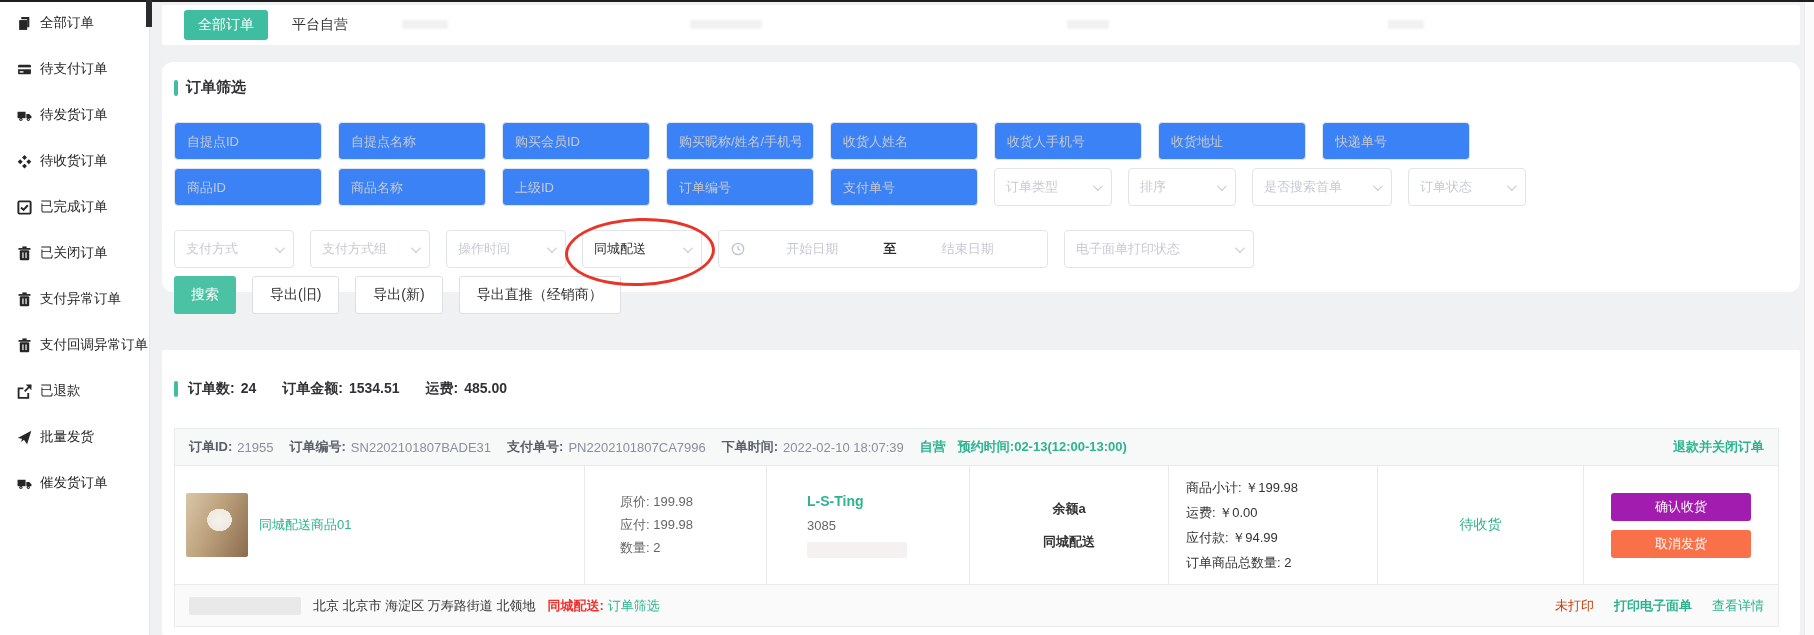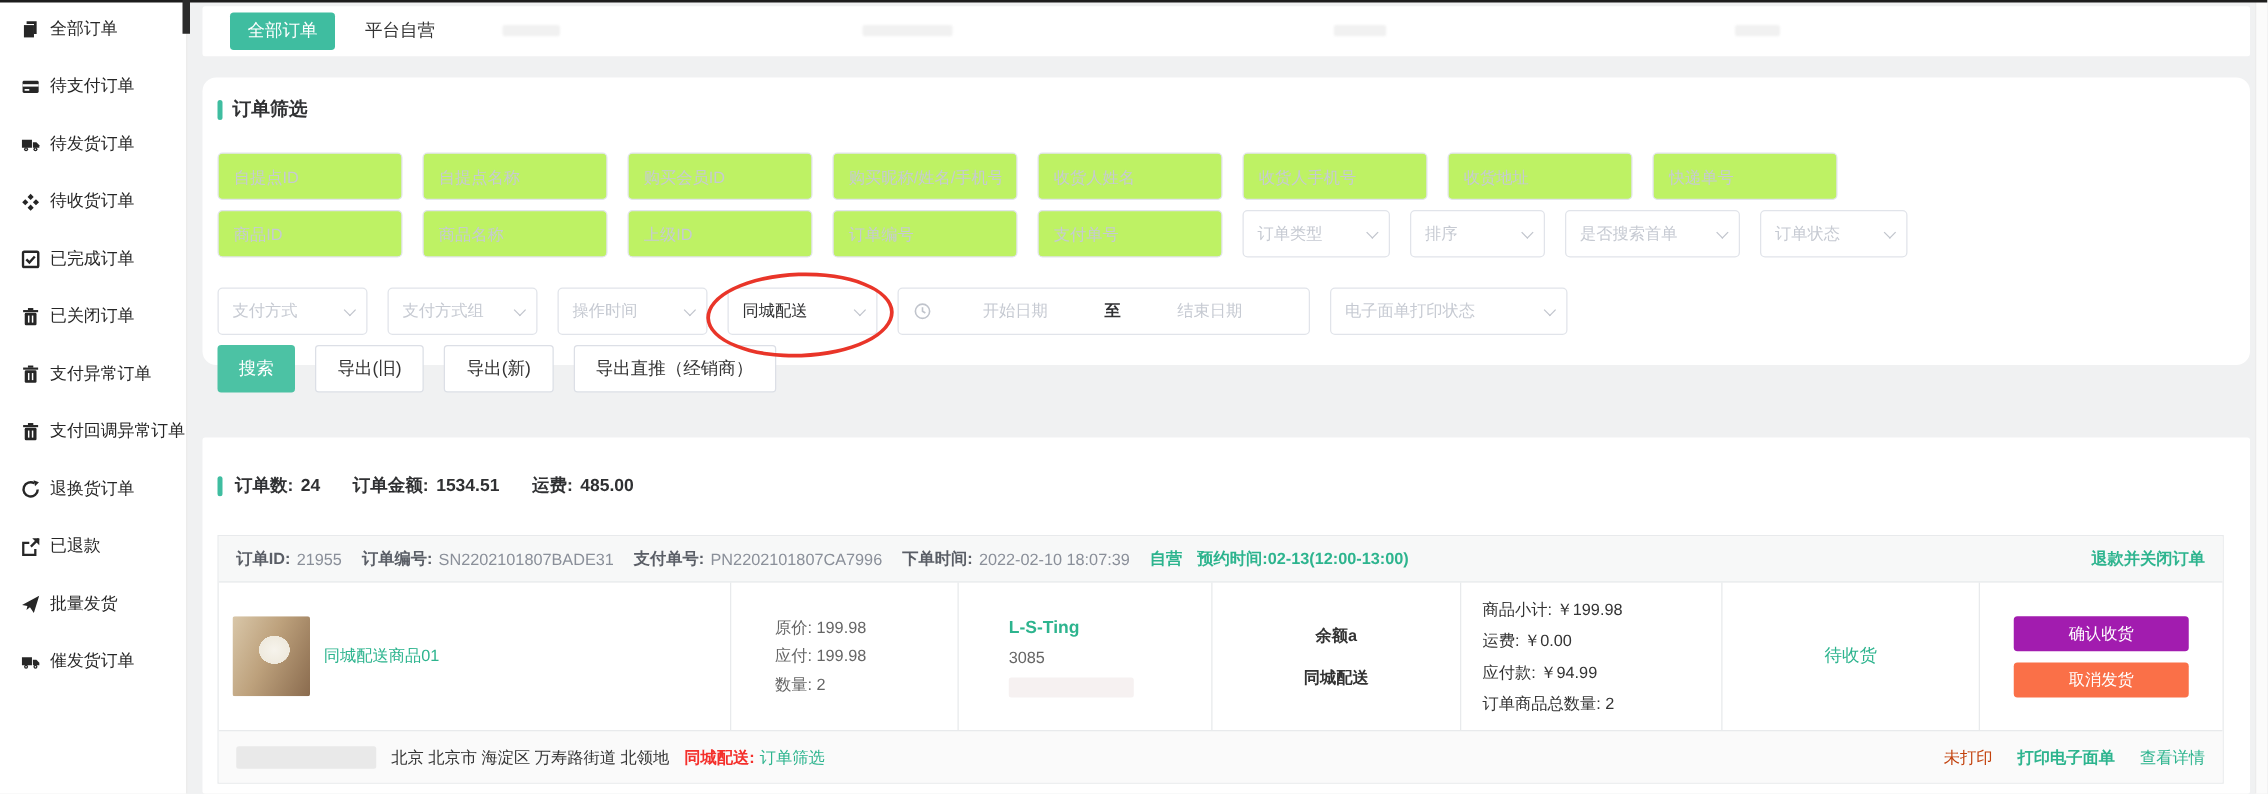--- a/index.html
+++ b/index.html
@@ -24,21 +24,21 @@
   .smudge { position:absolute; top:15px; height:9px; background:#f1f1f1; border-radius:2px; filter:blur(1px); }
 
   .filtercard { top:62px; height:230px;border-radius:11px; }
   .sec-title { position:absolute; top:16px; left:12px; display:flex; align-items:center; }
   .sec-title .bar { width:4px; height:16px; background:#3fbda0; border-radius:2px; margin-right:8px; }
   .sec-title .ttl { font-size:15px; font-weight:700; color:#303133; }
 
   .frow { position:absolute; left:12px; display:flex; gap:16px; }
   .frow1 { top:60px; } .frow2 { top:106px; } .frow3 { top:168px; } .frow4 { top:214px; }
 
-  .f-input { width:148px; height:38px; border:1px solid #e1e4ea; border-radius:4px; padding:0 12px; font-size:13px; color:#333; background:#bef264; outline:none; }
+  .f-input { width:148px; height:38px; border:1px solid #e1e4ea; border-radius:4px; padding:0 12px; font-size:13px; color:#333; background:#3b82f6; outline:none; }
   .f-input::placeholder { color:#c6cad2; }
   .f-select { height:38px; border:1px solid #e1e4ea; border-radius:4px; background:#fff; display:flex; align-items:center; justify-content:space-between; padding:0 11px; cursor:pointer; }
   .f-select .ph { font-size:13px; color:#c6cad2; white-space:nowrap; }
   .f-select.darkval .ph { color:#303133; }
   .chev { width:7px; height:7px; border-right:1.4px solid #c0c4cc; border-bottom:1.4px solid #c0c4cc; transform:rotate(45deg) translateY(-2px); flex:0 0 7px; }
 
   .daterange { width:330px; height:38px; border:1px solid #e1e4ea; border-radius:4px; background:#fff; display:flex; align-items:center; padding:0 12px; cursor:pointer; }
   .daterange .dph { flex:1; text-align:center; font-size:13px; color:#c6cad2; }
   .daterange .dto { font-size:13px; color:#303133; font-weight:700; padding:0 4px; }
 
@@ -189,29 +189,20 @@
           <rect x="5" y="0.4" width="4" height="1.6" fill="#262626"></rect>
           <rect x="5" y="6" width="1.1" height="5.3" fill="#fff"></rect>
           <rect x="7.9" y="6" width="1.1" height="5.3" fill="#fff"></rect>
         </svg>
       </span>
     <span class="slabel">支付回调异常订单</span>
   </div>
   <div class="side-item">
     <span class="sicon">
         <svg width="15" height="15" viewBox="0 0 14 14">
-          <path d="M12.3 7A5.3 5.3 0 1 1 9.8 2.5" fill="none" stroke="#262626" stroke-width="1.8"></path>
-          <path fill="#262626" d="M9.2 0.2l4 1.4-2.9 3z"></path>
-        </svg>
-      </span>
-    <span class="slabel">退换货订单</span>
-  </div>
-  <div class="side-item">
-    <span class="sicon">
-        <svg width="15" height="15" viewBox="0 0 14 14">
           <path d="M10.5 8.5V13H1.5V4h4.5" fill="none" stroke="#262626" stroke-width="1.7"></path>
           <path d="M7.2 6.8L13 1" stroke="#262626" stroke-width="1.7"></path>
           <path fill="#262626" d="M8.2 0.5H13.5V5.8z"></path>
         </svg>
       </span>
     <span class="slabel">已退款</span>
   </div>
   <div class="side-item">
     <span class="sicon">
         <svg width="15" height="15" viewBox="0 0 14 14">

